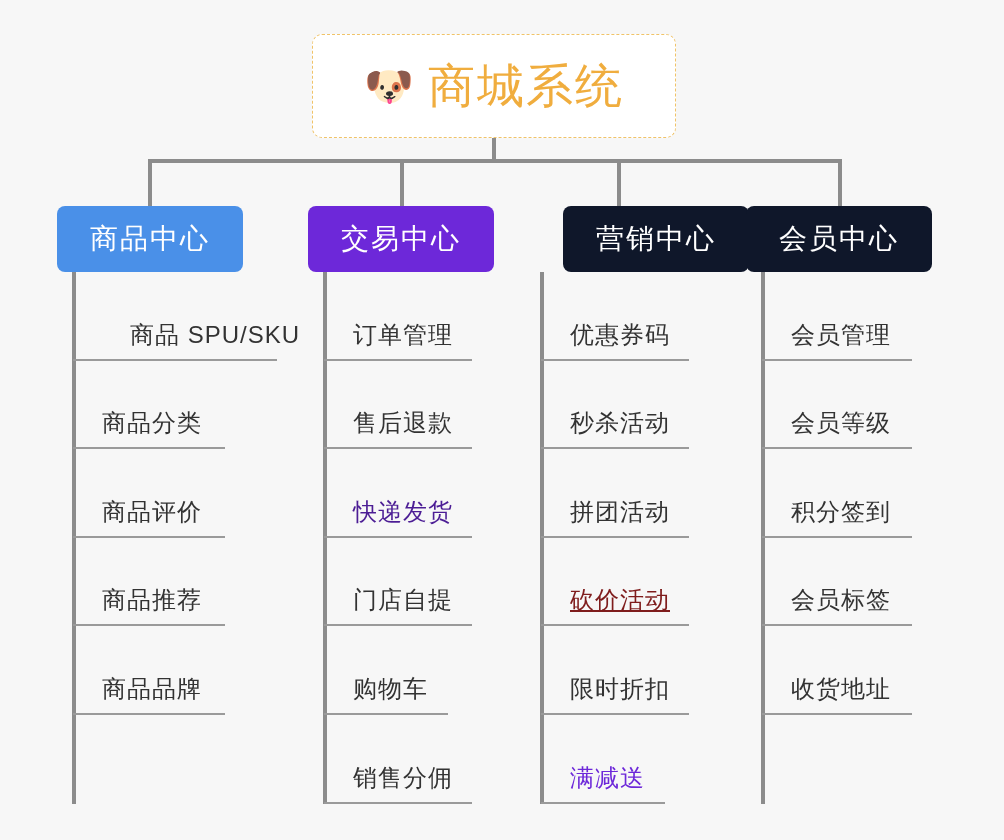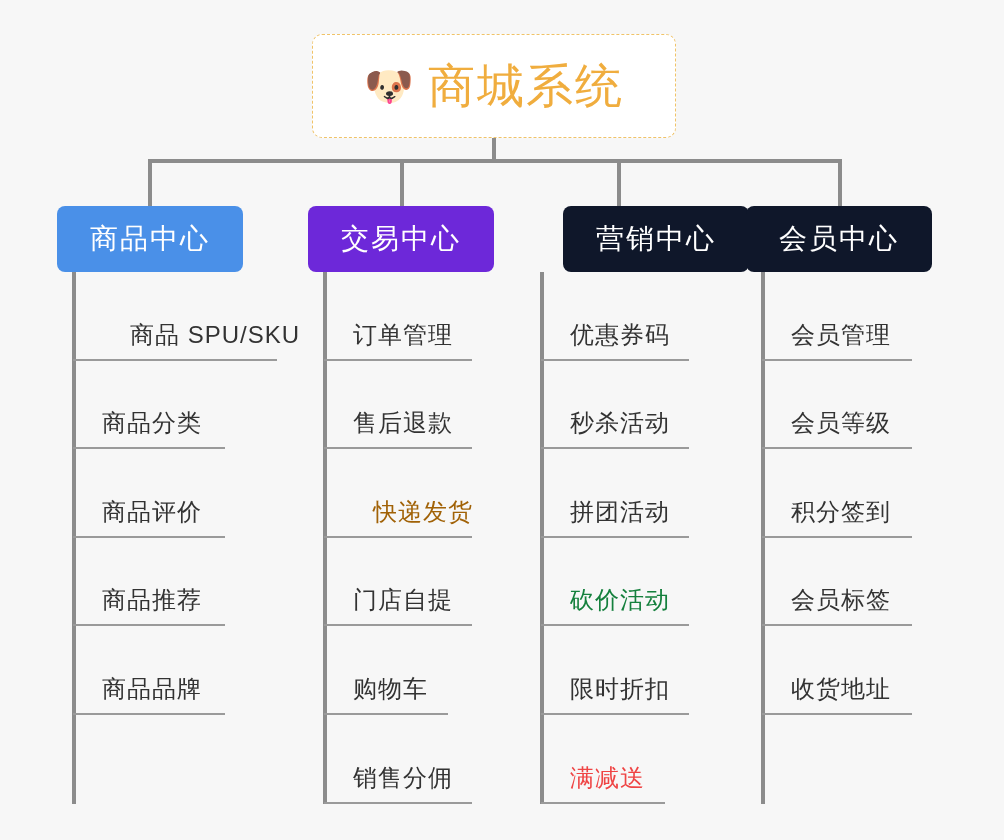--- a/index.html
+++ b/index.html
@@ -191,21 +191,21 @@
     <div class="leaf-list">
       <div class="leaf-item">
         <span class="leaf-label" style="color: rgb(51, 51, 51);">订单管理</span>
         <span class="leaf-underline" style="width: 148px; background: rgb(154, 154, 154);"></span>
       </div>
       <div class="leaf-item">
         <span class="leaf-label" style="color: rgb(51, 51, 51);">售后退款</span>
         <span class="leaf-underline" style="width: 148px; background: rgb(154, 154, 154);"></span>
       </div>
       <div class="leaf-item">
-        <span class="leaf-label" style="color: #a16207; margin-left: 20px;">快递发货</span>
+        <span class="leaf-label" style="color: #4c1d95;">快递发货</span>
         <span class="leaf-underline" style="width: 148px; background: rgb(154, 154, 154);"></span>
       </div>
       <div class="leaf-item">
         <span class="leaf-label" style="color: rgb(51, 51, 51);">门店自提</span>
         <span class="leaf-underline" style="width: 148px; background: rgb(154, 154, 154);"></span>
       </div>
       <div class="leaf-item">
         <span class="leaf-label" style="color: rgb(51, 51, 51);">购物车</span>
         <span class="leaf-underline" style="width: 124px; background: rgb(154, 154, 154);"></span>
       </div>
@@ -226,29 +226,29 @@
       </div>
       <div class="leaf-item">
         <span class="leaf-label" style="color: rgb(51, 51, 51);">秒杀活动</span>
         <span class="leaf-underline" style="width: 148px; background: rgb(154, 154, 154);"></span>
       </div>
       <div class="leaf-item">
         <span class="leaf-label" style="color: rgb(51, 51, 51);">拼团活动</span>
         <span class="leaf-underline" style="width: 148px; background: rgb(154, 154, 154);"></span>
       </div>
       <div class="leaf-item">
-        <span class="leaf-label" style="color: #15803d;">砍价活动</span>
+        <span class="leaf-label" style="color: #7f1d1d; text-decoration: underline;">砍价活动</span>
         <span class="leaf-underline" style="width: 148px; background: rgb(154, 154, 154);"></span>
       </div>
       <div class="leaf-item">
         <span class="leaf-label" style="color: rgb(51, 51, 51);">限时折扣</span>
         <span class="leaf-underline" style="width: 148px; background: rgb(154, 154, 154);"></span>
       </div>
       <div class="leaf-item">
-        <span class="leaf-label" style="color: #ef4444; text-align: right;">满减送</span>
+        <span class="leaf-label" style="color: #6d28d9; text-align: right;">满减送</span>
         <span class="leaf-underline" style="width: 124px; background: rgb(154, 154, 154);"></span>
       </div>
     </div>
   </div>
 
   <div class="branch b3">
     <div class="branch-header" style="background: #0f172a;">会员中心</div>
     <div class="branch-spine" style="height: 531.6px; background: rgb(140, 140, 140);"></div>
     <div class="leaf-list">
       <div class="leaf-item">

